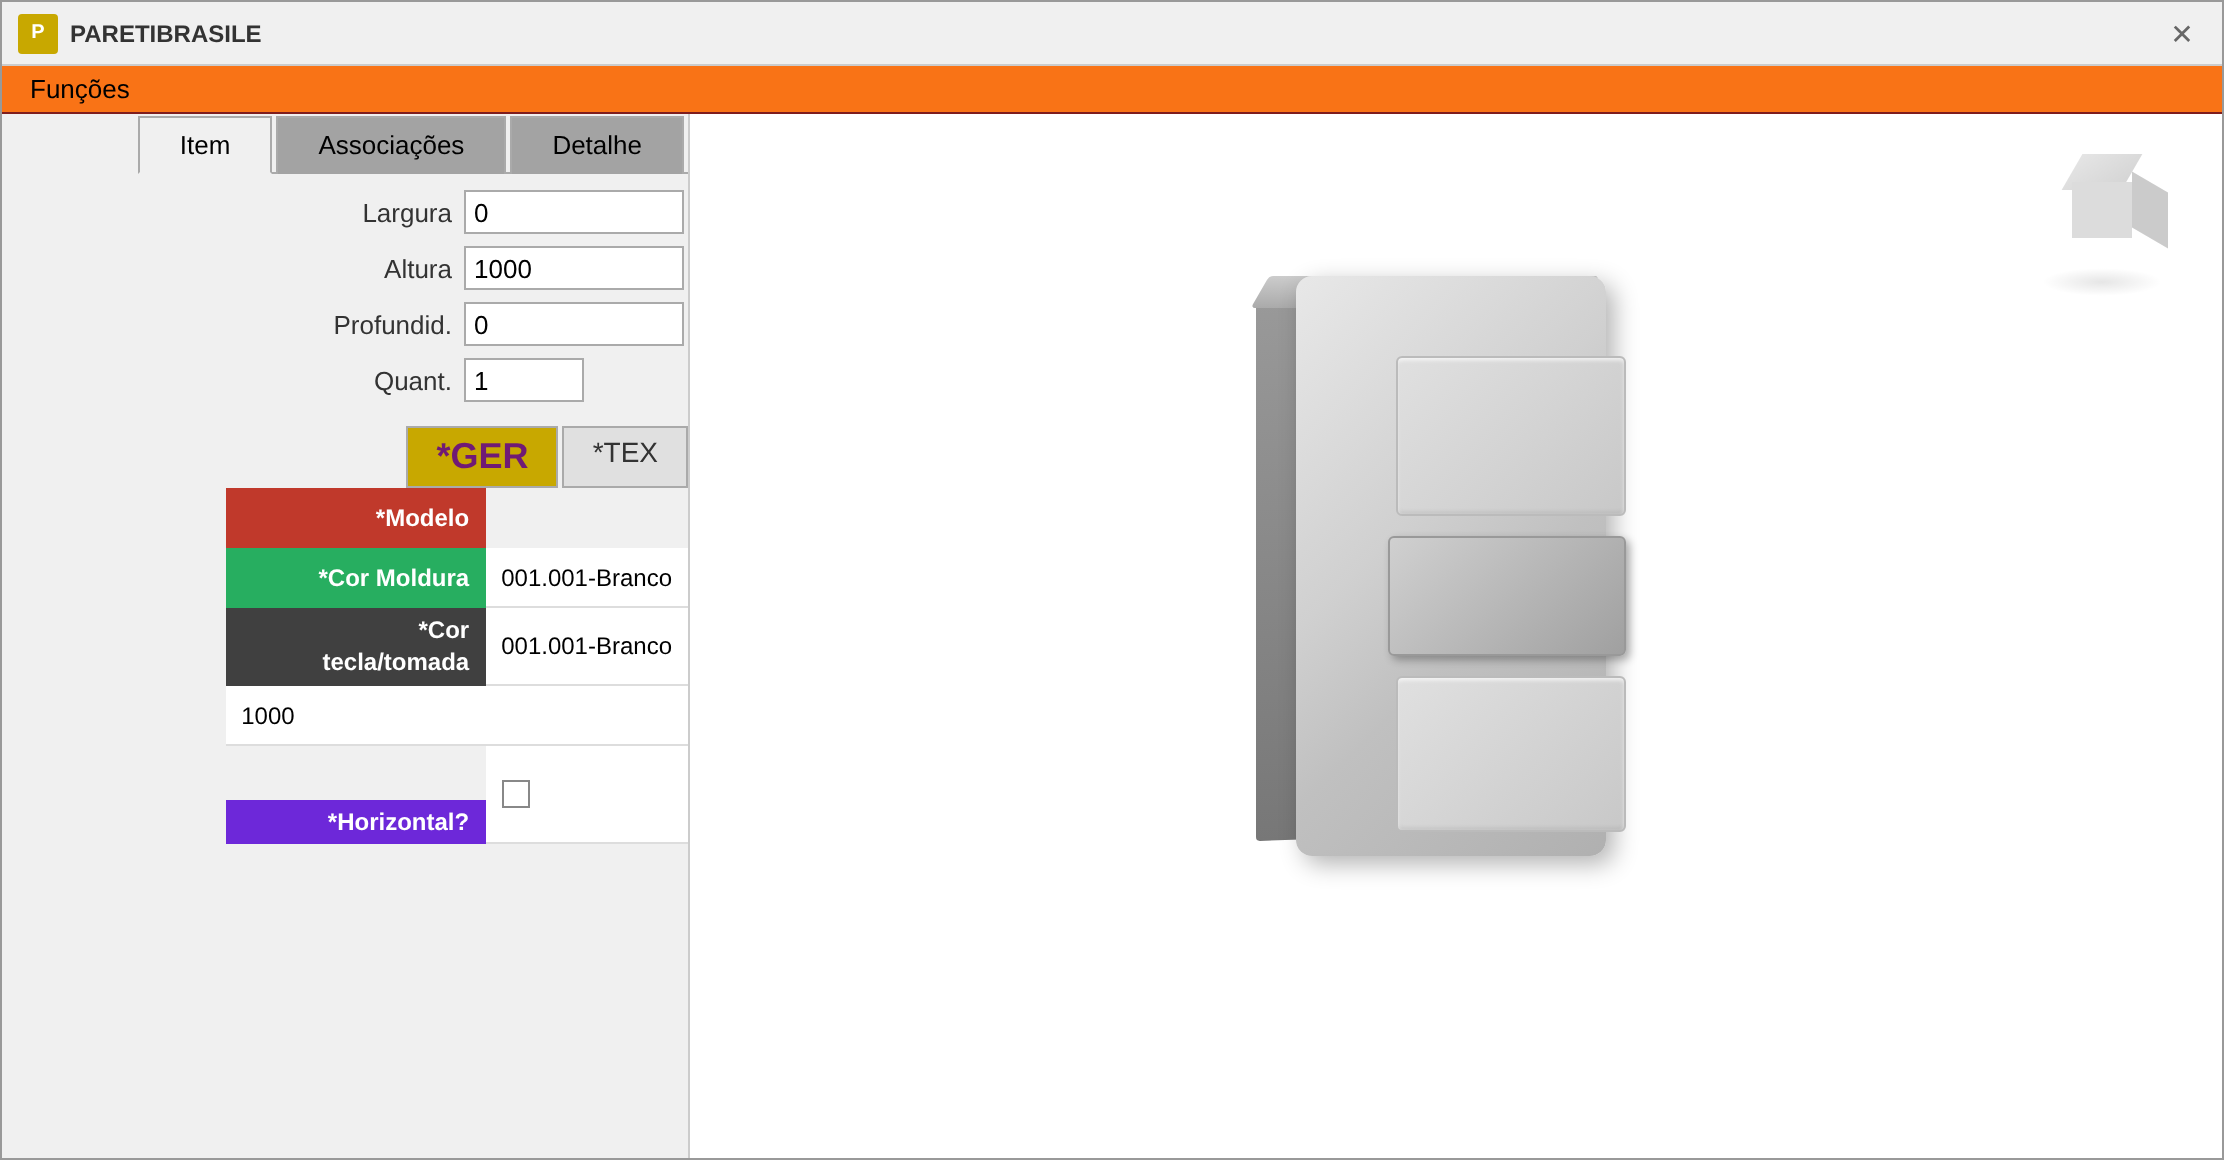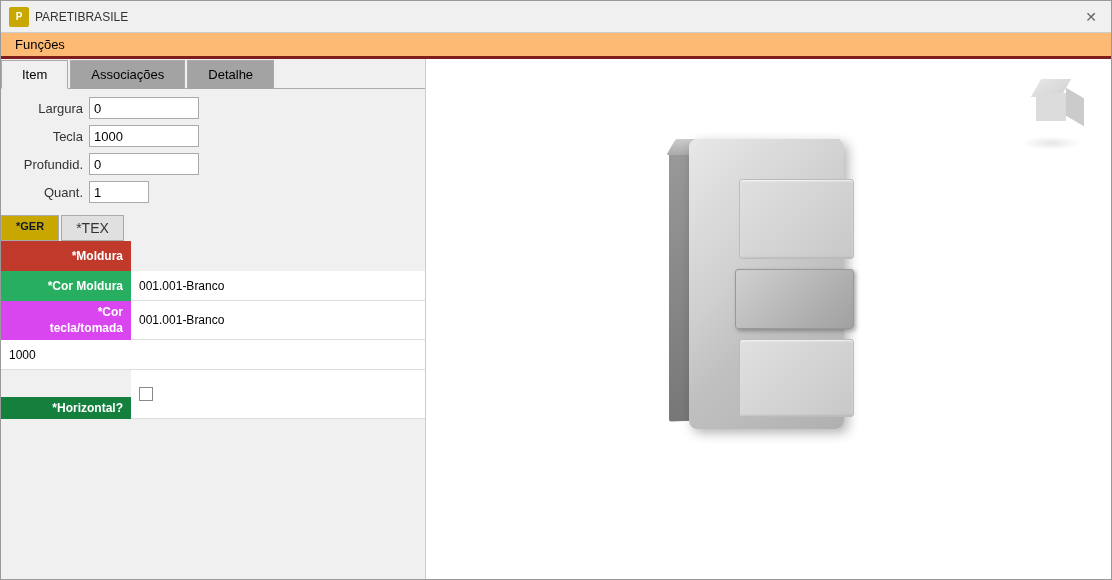--- a/index.html
+++ b/index.html
@@ -41,54 +41,55 @@
       display: flex;
       align-items: center;
       justify-content: center;
       color: white;
       font-size: 10px;
       font-weight: bold;
     }
     .title-text {
       font-size: 12px;
       color: #333;
-      font-weight: normal;
+      font-weight: bold;
     }
     .close-btn {
       width: 24px;
       height: 24px;
       display: flex;
       align-items: center;
       justify-content: center;
       cursor: pointer;
       font-size: 14px;
       color: #666;
     }
     .menu-bar {
-      background: #fdba74;
+      background: #f97316;
       padding: 2px 8px;
-      border-bottom: 3px solid #7f1d1d;
+      border-bottom: 1px solid #7f1d1d;
     }
     .menu-item {
       display: inline-block;
       padding: 2px 6px;
       font-size: 13px;
       cursor: pointer;
     }
     .main-content {
       display: flex;
       flex: 1;
       overflow: hidden;
     }
     .left-panel {
-      width: 425px;
+      width: 344px;
       background: #f0f0f0;
       display: flex;
       flex-direction: column;
       border-right: 1px solid #ccc;
+      align-items: flex-end;
     }
     .tabs {
       display: flex;
       border-bottom: 1px solid #aaa;
     }
     .tab {
       padding: 6px 20px;
       cursor: pointer;
       font-size: 13px;
       border: 1px solid #aaa;
@@ -129,25 +130,25 @@
       background: white;
       padding: 2px 4px;
       font-size: 13px;
     }
     .ger-tex-tabs {
       display: flex;
       margin: 4px 0 0 0;
     }
     .ger-tab {
       padding: 4px 14px;
-      font-size: 11px;
+      font-size: 18px;
       cursor: pointer;
       border: 1px solid #aaa;
       background: #c8a800;
-      color: #0f172a;
+      color: #701a75;
       font-weight: bold;
       margin-right: 2px;
     }
     .tex-tab {
       padding: 4px 14px;
       font-size: 14px;
       cursor: pointer;
       border: 1px solid #aaa;
       background: #e0e0e0;
       color: #333;
@@ -177,23 +178,23 @@
       background: white;
       display: flex;
       align-items: center;
       padding: 4px 8px;
       font-size: 12px;
       border-bottom: 1px solid #ddd;
     }
     .prop-row.modelo .prop-label { background: #c0392b; }
     .prop-row.pre-def .prop-label { background: #8e44ad; }
     .prop-row.cor-moldura .prop-label { background: #27ae60; }
-    .prop-row.cor-tecla .prop-label { background: #d946ef; }
+    .prop-row.cor-tecla .prop-label { background: #404040; }
     .prop-row.pos-altura .prop-label { background: #16a085; }
-    .prop-row.horizontal .prop-label { background: #15803d; margin-top: 27px; }
+    .prop-row.horizontal .prop-label { background: #6d28d9; margin-top: 27px; }
     .checkbox-box {
       width: 14px;
       height: 14px;
       border: 1px solid #888;
       background: white;
       display: inline-block;
     }
     .right-panel {
       flex: 1;
       background: white;
@@ -351,41 +352,41 @@
         <div class="tab">Associações</div>
         <div class="tab">Detalhe</div>
       </div>
 
       <div class="fields-section">
         <div class="field-row">
           <span class="field-label">Largura</span>
           <input class="field-input" type="text" value="0" style="">
         </div>
         <div class="field-row">
-          <span class="field-label">Tecla</span>
+          <span class="field-label">Altura</span>
           <input class="field-input" type="text" value="1000" style="">
         </div>
         <div class="field-row">
           <span class="field-label">Profundid.</span>
           <input class="field-input" type="text" value="0" style="">
         </div>
         <div class="field-row">
           <span class="field-label">Quant.</span>
           <input class="field-input" type="text" style="width: 60px;" value="1">
         </div>
       </div>
 
       <div class="ger-tex-tabs">
         <div class="ger-tab">*GER</div>
         <div class="tex-tab">*TEX</div>
       </div>
 
       <div class="properties-list">
         <div class="prop-row modelo">
-          <div class="prop-label">*Moldura</div>
+          <div class="prop-label">*Modelo</div>
         </div>
         <div class="prop-row cor-moldura">
           <div class="prop-label">*Cor Moldura</div>
           <div class="prop-value">001.001-Branco</div>
         </div>
         <div class="prop-row cor-tecla">
           <div class="prop-label" style="text-align:right;line-height:1.3;">*Cor<br>tecla/tomada</div>
           <div class="prop-value">001.001-Branco</div>
         </div>
         <div class="prop-row pos-altura">

